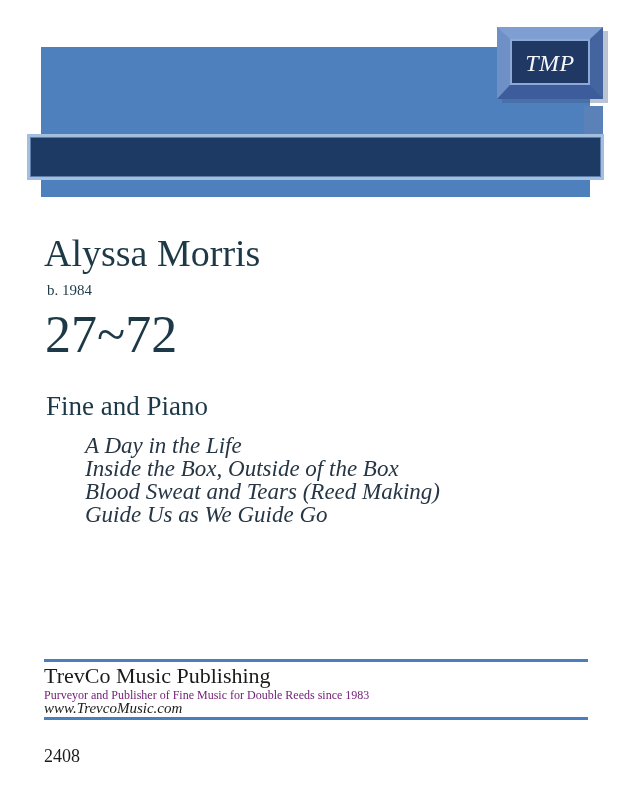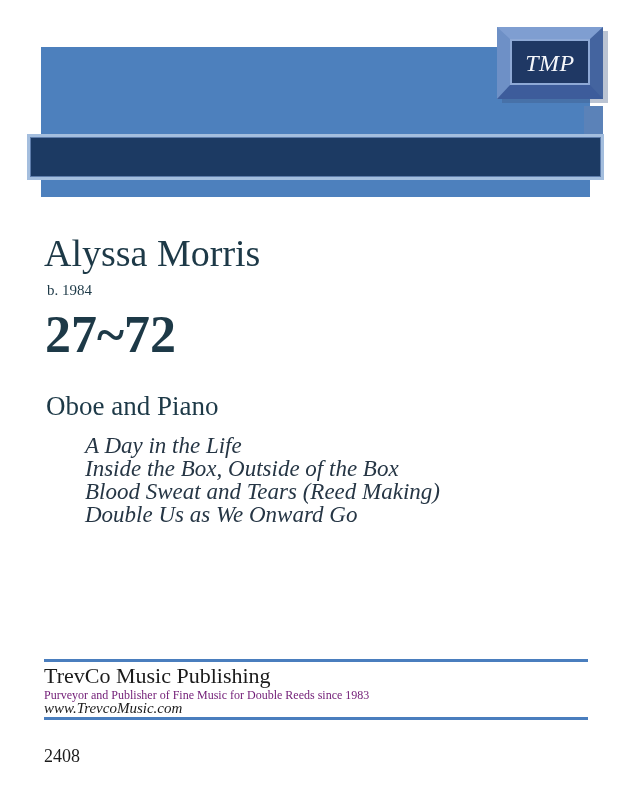--- a/index.html
+++ b/index.html
@@ -81,21 +81,20 @@
     left: 47px; top: 282px;
     font-size: 15px;
     color: #1d3947;
   }
   .work-title {
     position: absolute;
     left: 45px; top: 309px;
     font-size: 52px;
     line-height: 1;
     color: #1d3947;
-    font-weight: bold;
   }
   .subtitle-1 {
     position: absolute;
     left: 46px; top: 372px;
     font-size: 21px;
     color: #1d3947;
   }
   .subtitle-2 {
     position: absolute;
     left: 46px; top: 391px;
@@ -169,27 +168,27 @@
   <div class="tmp-box">
     <div class="tmp-inner">
       <span class="tmp-text">TMP</span>
     </div>
   </div>
 
   <div class="composer">Alyssa Morris</div>
   <div class="born">b. 1984</div>
 
   <div class="work-title">27~72</div>
-  <div class="subtitle-2">Oboe and Piano</div>
+  <div class="subtitle-2">Fine and Piano</div>
 
   <div class="movements">
     <div>A Day in the Life</div>
     <div>Inside the Box, Outside of the Box</div>
     <div>Blood Sweat and Tears (Reed Making)</div>
-    <div>Double Us as We Onward Go</div>
+    <div>Guide Us as We Guide Go</div>
   </div>
 
 
   <div class="rule rule-top"></div>
   <div class="pub-name">TrevCo Music Publishing</div>
   <div class="pub-tagline">Purveyor and Publisher of Fine Music for Double Reeds since 1983</div>
   <div class="pub-site">www.TrevcoMusic.com</div>
   <div class="rule rule-bottom"></div>
 
   <div class="catalog">2408</div>

